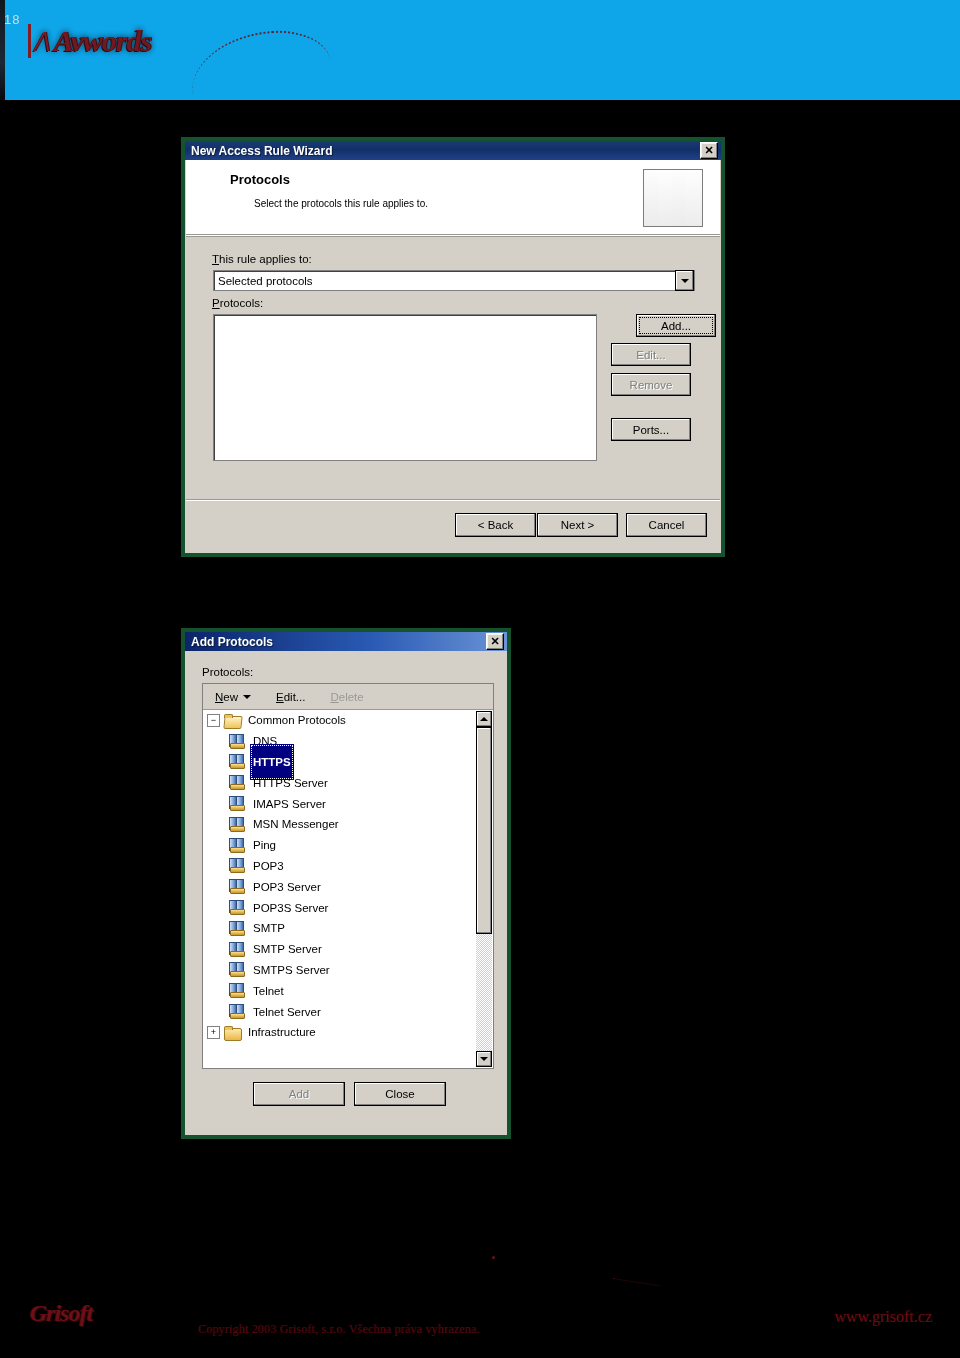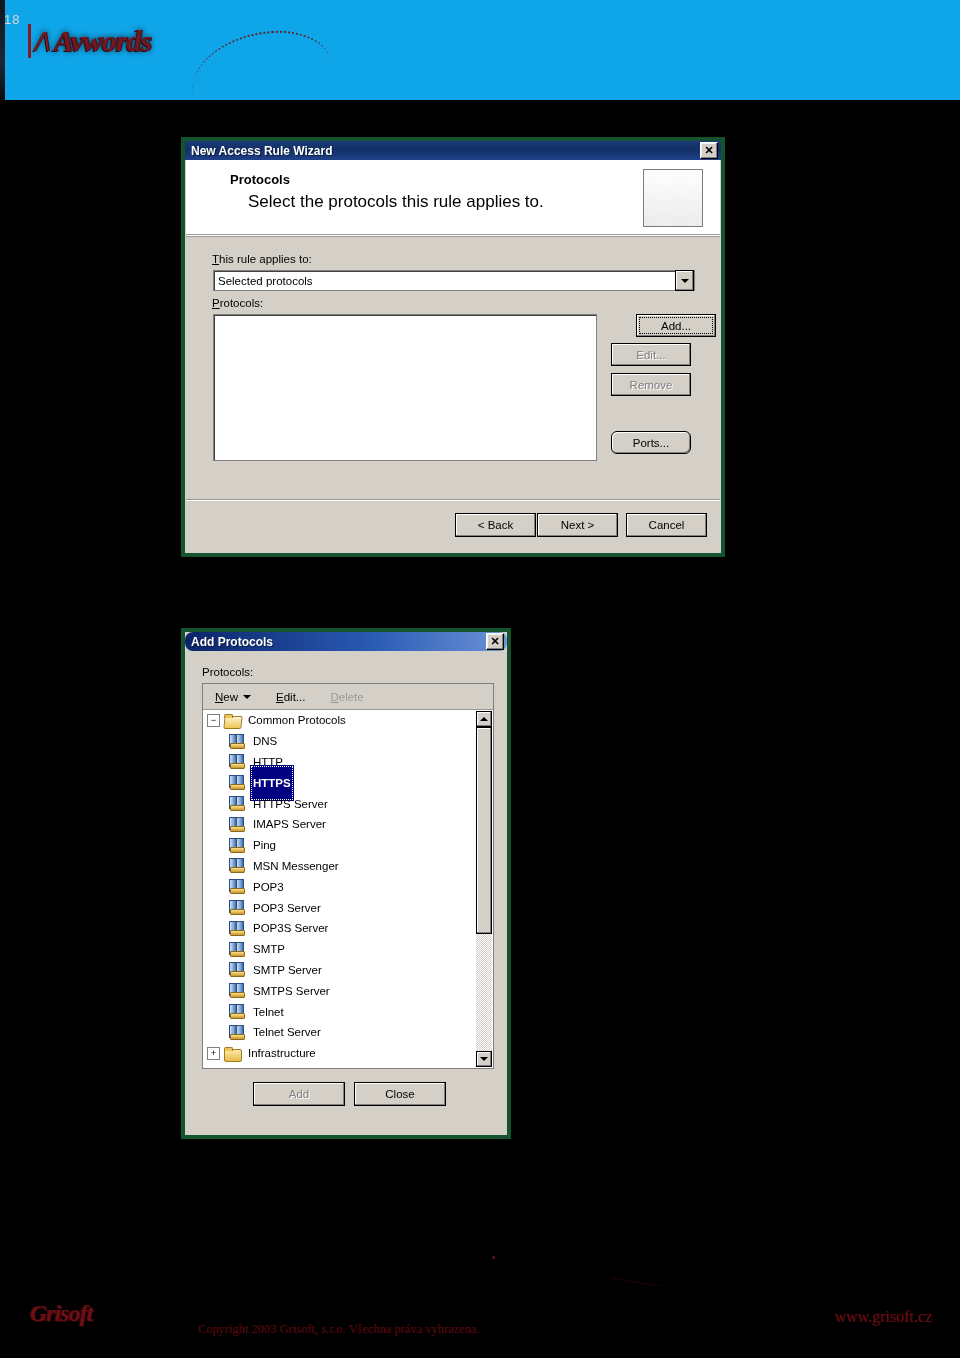--- a/index.html
+++ b/index.html
@@ -90,21 +90,21 @@
     font-size:11.5px; color:#000;
   }
   .titlebar{
     height:19px;
     display:flex; align-items:center; justify-content:space-between;
     padding:0 3px 0 6px;
     color:#fff; font-weight:bold; font-size:12px;
     font-family:"Liberation Sans", sans-serif;
   }
   .tb-wizard{ background:linear-gradient(180deg,#1b3a77 0%,#123066 45%,#20418a 100%); }
-  .tb-add{ background:linear-gradient(90deg,#0a246a 0%,#2a5ab4 58%,#6b93d6 100%);border-radius:8px; }
+  .tb-add{ background:linear-gradient(90deg,#0a246a 0%,#2a5ab4 58%,#6b93d6 100%); }
   .tb-title{ text-shadow:1px 1px 1px rgba(0,0,0,.5); }
   .closebtn{
     width:16px;height:15px;
     background:#d4d0c8;
     border:1px solid #000;
     border-top-color:#fff; border-left-color:#fff;
     box-shadow:inset -1px -1px 0 #808080, inset 1px 1px 0 #f4f2ee;
     display:flex;align-items:center;justify-content:center;
     font-family:"Liberation Sans",sans-serif;
     font-size:11px; font-weight:bold; color:#000; line-height:1;
@@ -173,22 +173,22 @@
     position:absolute; left:1px; top:19px; right:1px; height:75px;
     background:#ffffff;
     border-bottom:1px solid #9a9a94;
     box-sizing:border-box;
   }
   .wiz-head h2{
     margin:0; position:absolute; left:44px; top:12px;
     font-size:13px; font-weight:bold; color:#000;
   }
   .wiz-head p{
-    margin:0; position:absolute; left:62px; top:32px;
-    font-size:17px; color:#000;
+    margin:6px; position:absolute; left:62px; top:32px;
+    font-size:10px; color:#000;
   }
   .wiz-banner{
     position:absolute; right:17px; top:9px; width:58px; height:56px;
     background:
       linear-gradient(180deg,rgba(255,255,255,.9),rgba(235,235,235,.9)),
       repeating-linear-gradient(90deg,#eee 0 14px,#f7f7f7 14px 28px),
       repeating-linear-gradient(0deg,#e9e9e9 0 12px,#f6f6f6 12px 26px);
     border:1px solid #7d7d7d;
   }
   .wiz-sep{
@@ -353,21 +353,21 @@
 
     <div class="btn default-focus" style="position:absolute;left:450px;top:77px;width:78px;height:21px;">
       <span>Add...</span>
     </div>
     <div class="btn disabled" style="position:absolute;left:425px;top:106px;width:78px;height:21px;">
       <span>Edit...</span>
     </div>
     <div class="btn disabled" style="position:absolute;left:425px;top:136px;width:78px;height:21px;">
       <span>Remove</span>
     </div>
-    <div class="btn" style="position:absolute;left:425px;top:194px;width:78px;height:21px;border-radius:6px;">
+    <div class="btn" style="position:absolute;left:425px;top:181px;width:78px;height:21px;">
       <span>Ports...</span>
     </div>
 
     <div class="wiz-footsep"></div>
 
     <div class="btn" style="position:absolute;left:269px;top:276px;width:79px;height:22px;">
       <span>&lt; Back</span>
     </div>
     <div class="btn" style="position:absolute;left:351px;top:276px;width:79px;height:22px;">
       <span>Next &gt;</span>
@@ -419,29 +419,20 @@
             </span>
             <span class="lbl">DNS</span>
           </div>
           <div class="treerow">
             <span class="indent"></span>
             <span class="protoicon">
               <i class="srvA"></i>
               <i class="srvB"></i>
               <i class="conn"></i>
             </span>
-            <span class="lbl">HTTP</span>
-          </div>
-          <div class="treerow">
-            <span class="indent"></span>
-            <span class="protoicon">
-              <i class="srvA"></i>
-              <i class="srvB"></i>
-              <i class="conn"></i>
-            </span>
             <span class="sel-label">HTTPS</span>
           </div>
           <div class="treerow">
             <span class="indent"></span>
             <span class="protoicon">
               <i class="srvA"></i>
               <i class="srvB"></i>
               <i class="conn"></i>
             </span>
             <span class="lbl">HTTPS Server</span>
@@ -455,30 +446,30 @@
             </span>
             <span class="lbl">IMAPS Server</span>
           </div>
           <div class="treerow">
             <span class="indent"></span>
             <span class="protoicon">
               <i class="srvA"></i>
               <i class="srvB"></i>
               <i class="conn"></i>
             </span>
+            <span class="lbl">MSN Messenger</span>
+          </div>
+          <div class="treerow">
+            <span class="indent"></span>
+            <span class="protoicon">
+              <i class="srvA"></i>
+              <i class="srvB"></i>
+              <i class="conn"></i>
+            </span>
             <span class="lbl">Ping</span>
-          </div>
-          <div class="treerow">
-            <span class="indent"></span>
-            <span class="protoicon">
-              <i class="srvA"></i>
-              <i class="srvB"></i>
-              <i class="conn"></i>
-            </span>
-            <span class="lbl">MSN Messenger</span>
           </div>
           <div class="treerow">
             <span class="indent"></span>
             <span class="protoicon">
               <i class="srvA"></i>
               <i class="srvB"></i>
               <i class="conn"></i>
             </span>
             <span class="lbl">POP3</span>
           </div>

